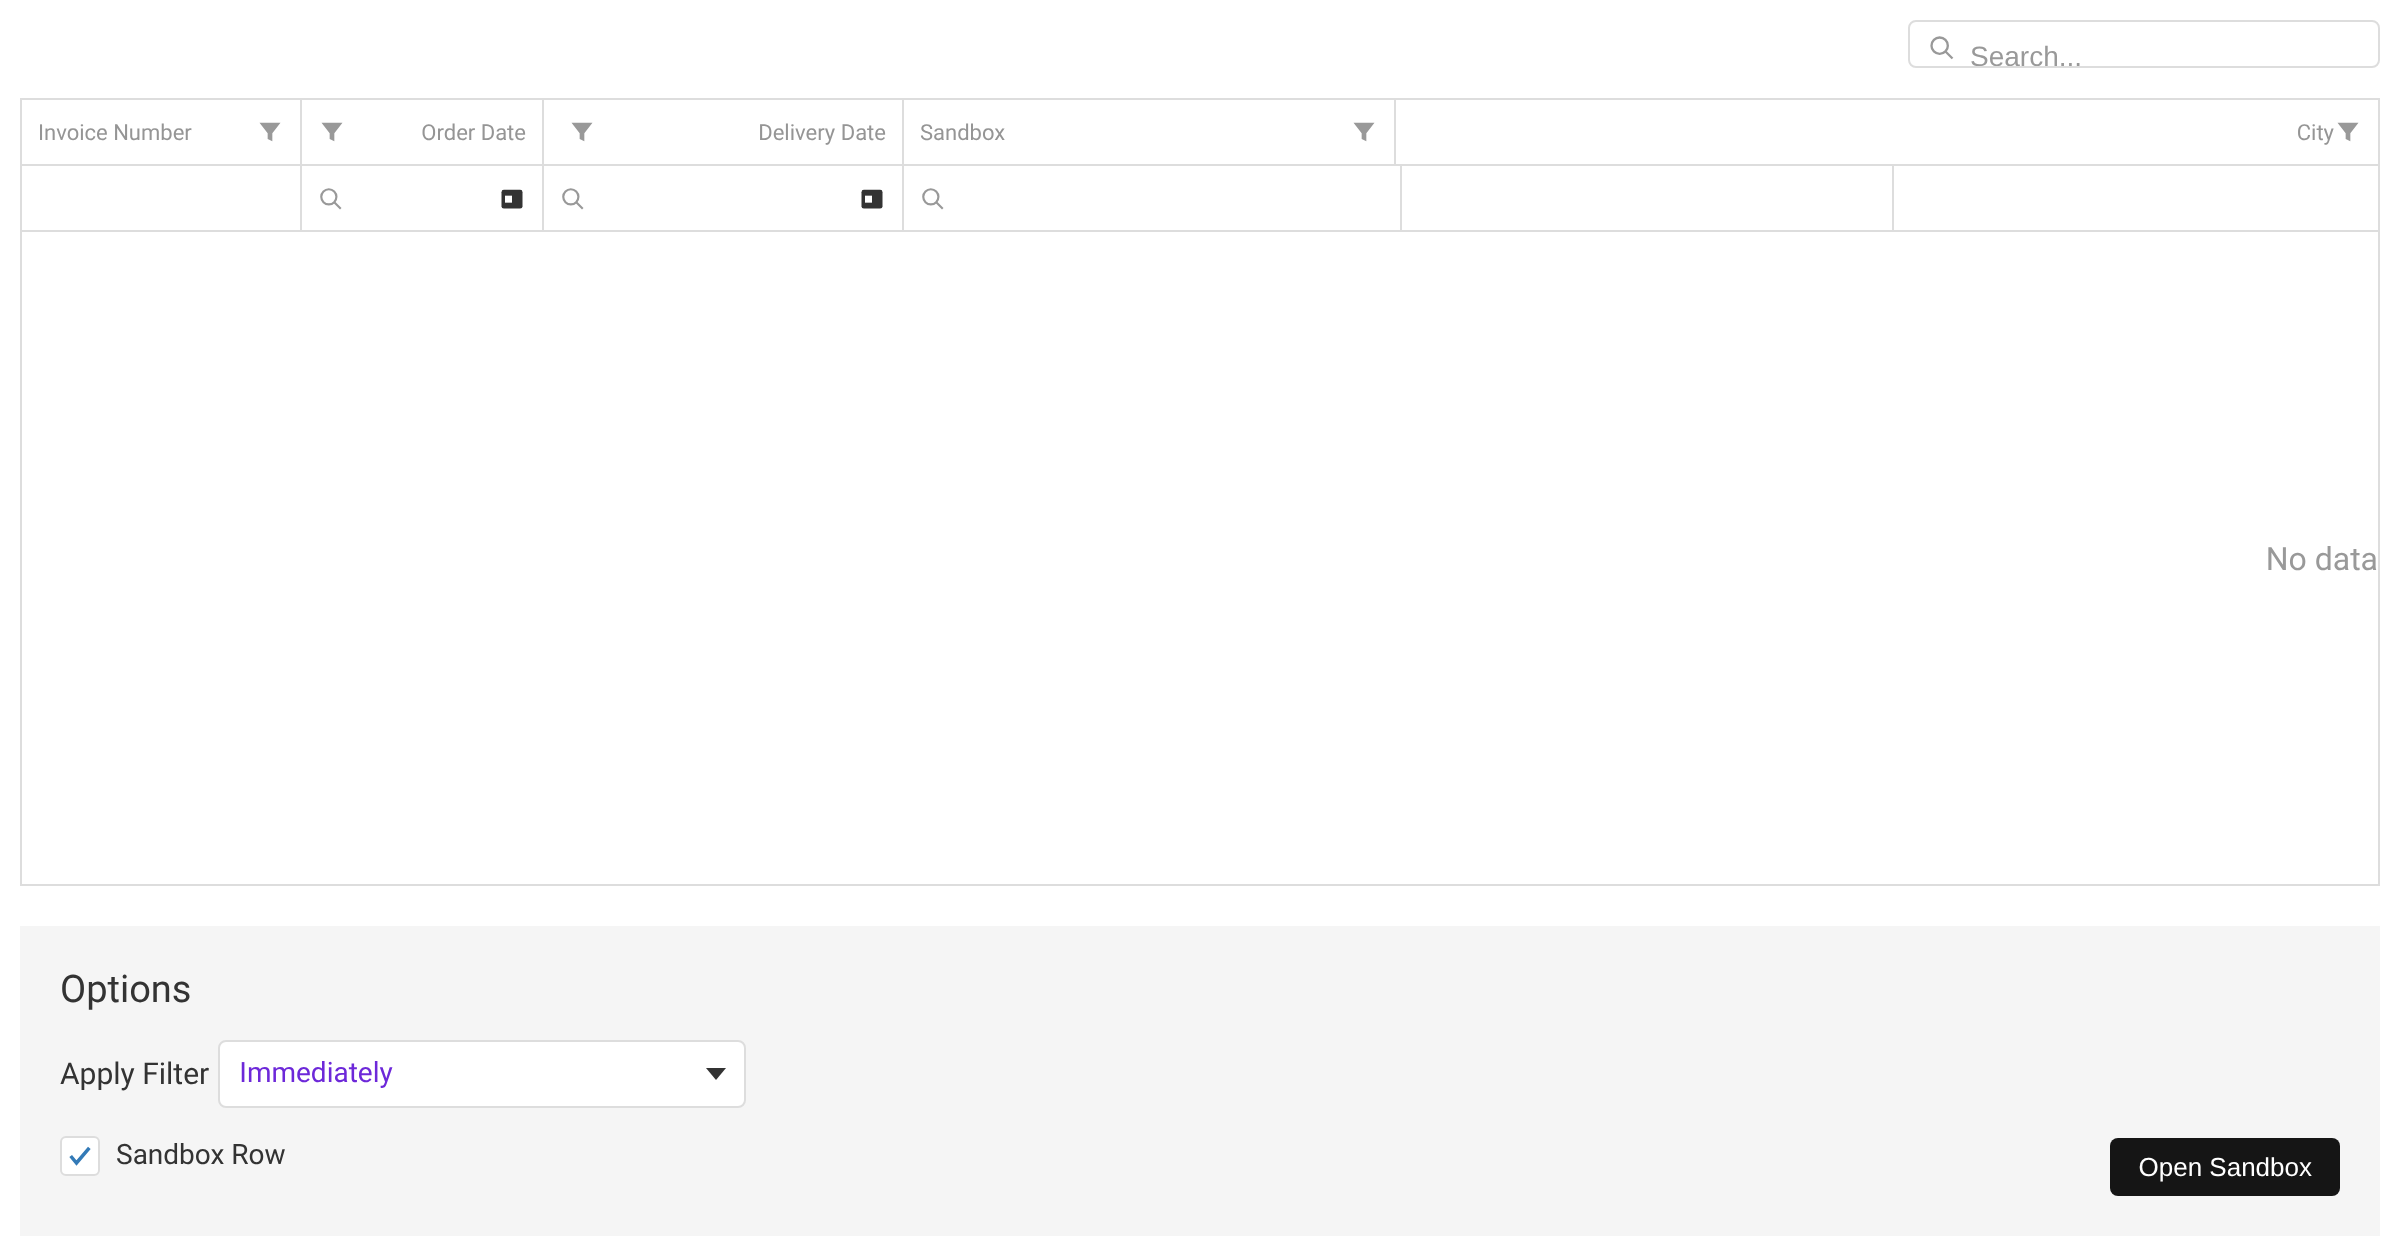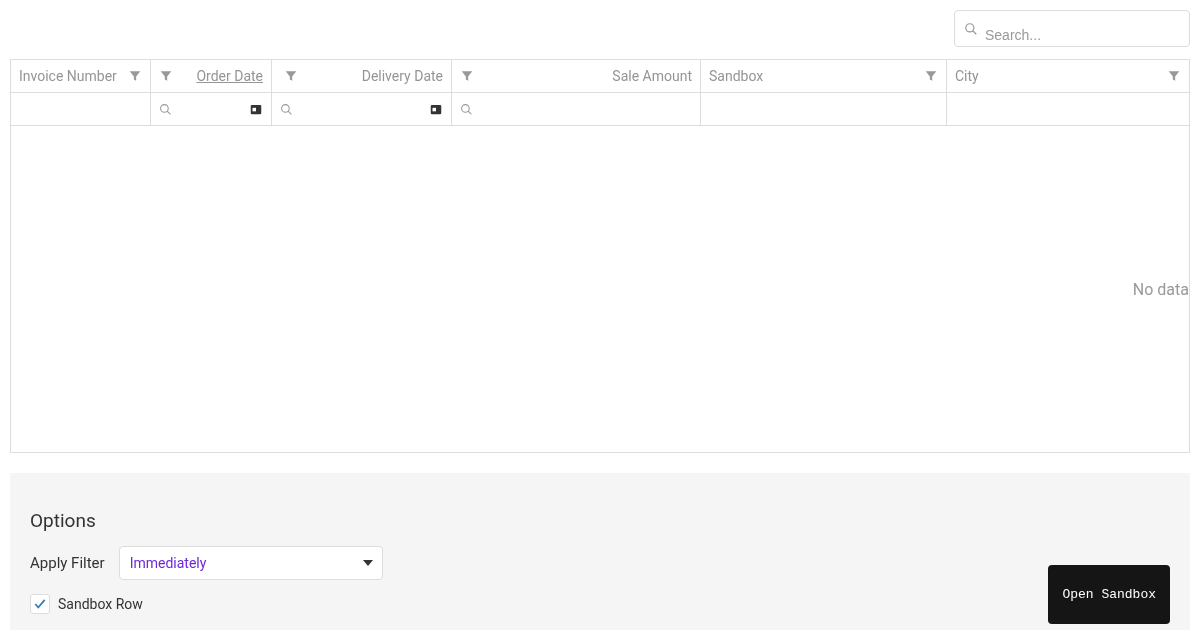--- a/index.html
+++ b/index.html
@@ -24,21 +24,21 @@
   .search-icon-pos {
     position: absolute;
     left: 10px;
     top: 50%;
     transform: translateY(-50%);
     color: #999;
     pointer-events: none;
   }
   .search-input {
     width: 100%;
-    height: 37px;
+    height: 24px;
     border: 1px solid #ddd;
     border-radius: 4px;
     padding: 16px 8px 4px 30px;
     font-size: 14px;
     outline: none;
     color: #333;
   }
   .search-input::placeholder { color: #999; }
   .grid {
     border: 1px solid #ddd;
@@ -48,30 +48,30 @@
     display: flex;
     height: 33px;
     border-bottom: 1px solid #ddd;
   }
   .col {
     display: flex;
     align-items: center;
     padding: 0 8px;
     color: #959595;
     position: relative;
-    font-size: 14px;
+    font-size: 11px;
   }
   .col + .col { border-left: 1px solid #ddd; }
   .col-invoice { width: 139px; justify-content: space-between; }
-  .col-order   { width: 121px; justify-content: space-between; text-decoration: underline; }
+  .col-order   { width: 121px; justify-content: space-between; }
   .col-delivery{ width: 180px; justify-content: space-between; padding-left: 12px; }
   .col-sale    { width: 249px; justify-content: flex-end; }
   .col-sale .filter-first{ margin-right:auto; }
   .col-employee{ width: 246px; justify-content: space-between; }
-  .col-city    { flex: 1; justify-content: space-between; }
+  .col-city    { flex: 1; justify-content: flex-end; }
   .filter-icon { color: #999; cursor: pointer; flex-shrink:0; }
   .header-label { white-space: nowrap; overflow:hidden; }
   .grid-filter-row {
     display: flex;
     height: 33px;
     border-bottom: 1px solid #ddd;
   }
   .fcell {
     display: flex;
     align-items: center;
@@ -100,32 +100,32 @@
 
   .options-panel {
     margin-top: 20px;
     background: #f5f5f5;
     padding: 20px;
     position: relative;
   }
   .options-title {
     font-size: 19px;
     color: #333;
-    margin: 16px 0 14px 0;
+    margin: 0 0 14px 0;
     font-weight: 400;
   }
   .opt-row {
     display: flex;
     align-items: center;
     margin-bottom: 14px;
   }
   .opt-label {
     font-size: 15px;
     color: #333;
-    margin-right: 14px;
+    margin-right: 4px;
   }
   .select-wrap {
     position: relative;
     width: 264px;
   }
   .select-box {
     width: 100%;
     height: 34px;
     border: 1px solid #ddd;
     border-radius: 4px;
@@ -163,24 +163,23 @@
   }
   .check-label { font-size: 14px; color: #333; }
   .open-sandbox {
     position: absolute;
     right: 20px;
     bottom: 20px;
     background: #151515;
     color: #fff;
     border: none;
     border-radius: 4px;
-    padding: 22px 14px;
+    padding: 7px 14px;
     font-size: 13px;
     cursor: pointer;
-    font-family: Liberation Mono, monospace;
   }
   svg { display:block; }
 </style>
 </head>
 <body>
 
 <div class="top-row">
   <div class="search-wrap">
     <span class="search-icon-pos">
       <svg width="14" height="14" viewBox="0 0 24 24" fill="none" stroke="currentColor" stroke-width="2">
@@ -212,28 +211,20 @@
       <span class="header-label" style="margin-left:auto">Order Date</span>
     </div>
     <div class="col col-delivery">
       <span class="filter-icon">
         <svg width="14" height="14" viewBox="0 0 24 24" fill="currentColor">
             <path d="M3 4h18l-7 9v7l-4-2v-5L3 4z"></path>
           </svg>
       </span>
       <span class="header-label" style="margin-left:auto">Delivery Date</span>
     </div>
-    <div class="col col-sale">
-      <span class="filter-icon filter-first">
-        <svg width="14" height="14" viewBox="0 0 24 24" fill="currentColor">
-            <path d="M3 4h18l-7 9v7l-4-2v-5L3 4z"></path>
-          </svg>
-      </span>
-      <span class="header-label">Sale Amount</span>
-    </div>
     <div class="col col-employee">
       <span class="header-label">Sandbox</span>
       <span class="filter-icon">
         <svg width="14" height="14" viewBox="0 0 24 24" fill="currentColor">
             <path d="M3 4h18l-7 9v7l-4-2v-5L3 4z"></path>
           </svg>
       </span>
     </div>
     <div class="col col-city">
       <span class="header-label">City</span>

